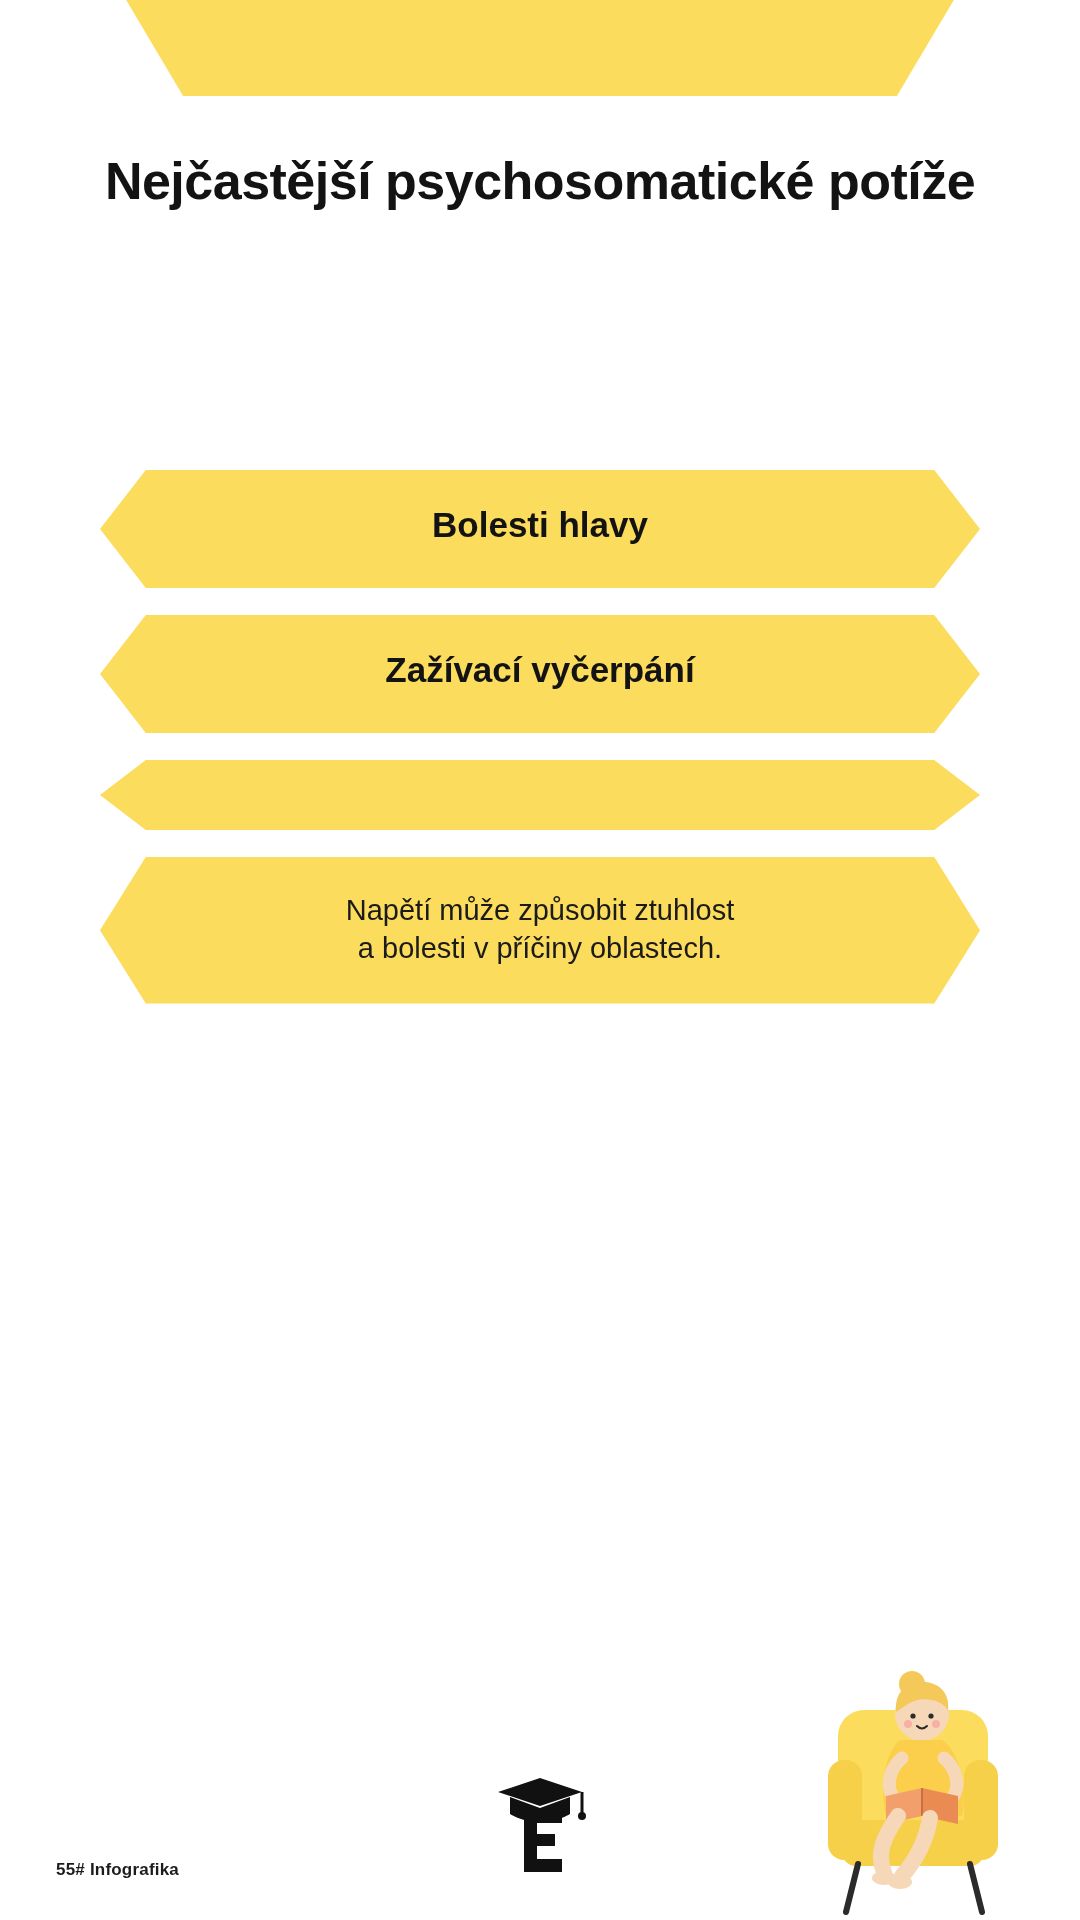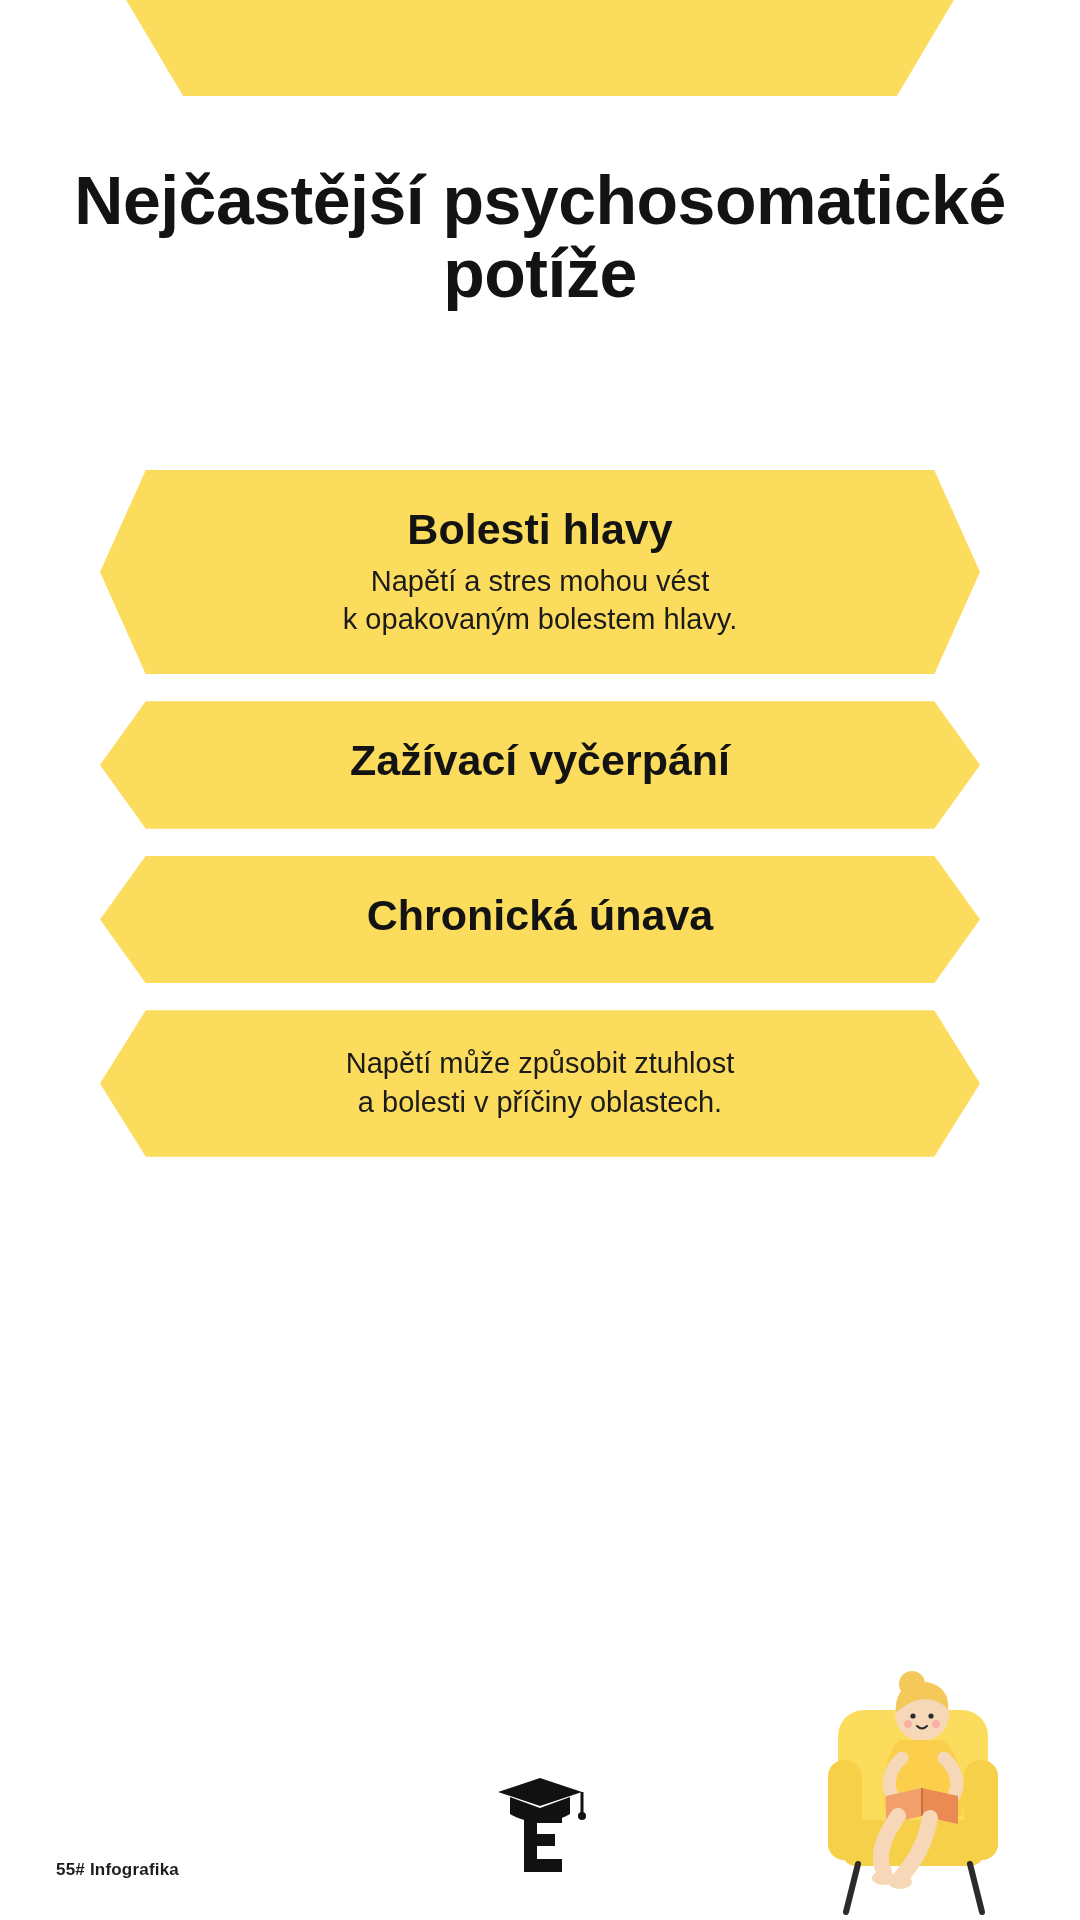--- a/index.html
+++ b/index.html
@@ -27,21 +27,21 @@
     clip-path: polygon(0 0, 100% 0, 100% 0, 93% 100%, 7% 100%, 0 0);
   }
 
   
   .title {
     position: absolute;
     top: 118px;
     left: 0;
     width: 1080px;
     text-align: center;
-    font-size: 68px;
+    font-size: 52px;
     line-height: 1.08;
     font-weight: 700;
     letter-spacing: -0.5px;
     color: #131313;
   }
 
   
   .bands {
     position: absolute;
     top: 470px;
@@ -52,21 +52,21 @@
     position: relative;
     width: 880px;
     margin: 0 auto 27px auto;
     background: #FCDC5C;
     clip-path: polygon(5.2% 0, 94.8% 0, 100% 50%, 94.8% 100%, 5.2% 100%, 0 50%);
     box-sizing: border-box;
     padding: 34px 110px 36px 110px;
     text-align: center;
   }
   .band-title {
-    font-size: 43px;
+    font-size: 35px;
     font-weight: 700;
     color: #131313;
     margin: 0 0 6px 0;
     line-height: 1.2;
   }
   .band-desc {
     font-size: 29px;
     font-weight: 400;
     color: #1b1b1b;
     line-height: 1.32;
@@ -108,30 +108,27 @@
 <div class="top-banner"></div>
 
 <h1 class="title">Nejčastější
 psychosomatické
 potíže</h1>
 
 <div class="bands">
 
   <div class="band">
     <div class="band-title">Bolesti hlavy</div>
-    <div class="band-desc">Napětí a stres mohou vést
-k opakovaným bolestem hlavy.</div>
   </div>
 
   <div class="band">
     <div class="band-title">Zažívací vyčerpání</div>
   </div>
 
   <div class="band">
-    <div class="band-title">Chronická únava</div>
   </div>
 
   <div class="band">
     <div class="band-desc">Napětí může způsobit ztuhlost
 a bolesti v příčiny oblastech.</div>
   </div>
 
 
 </div>
 

